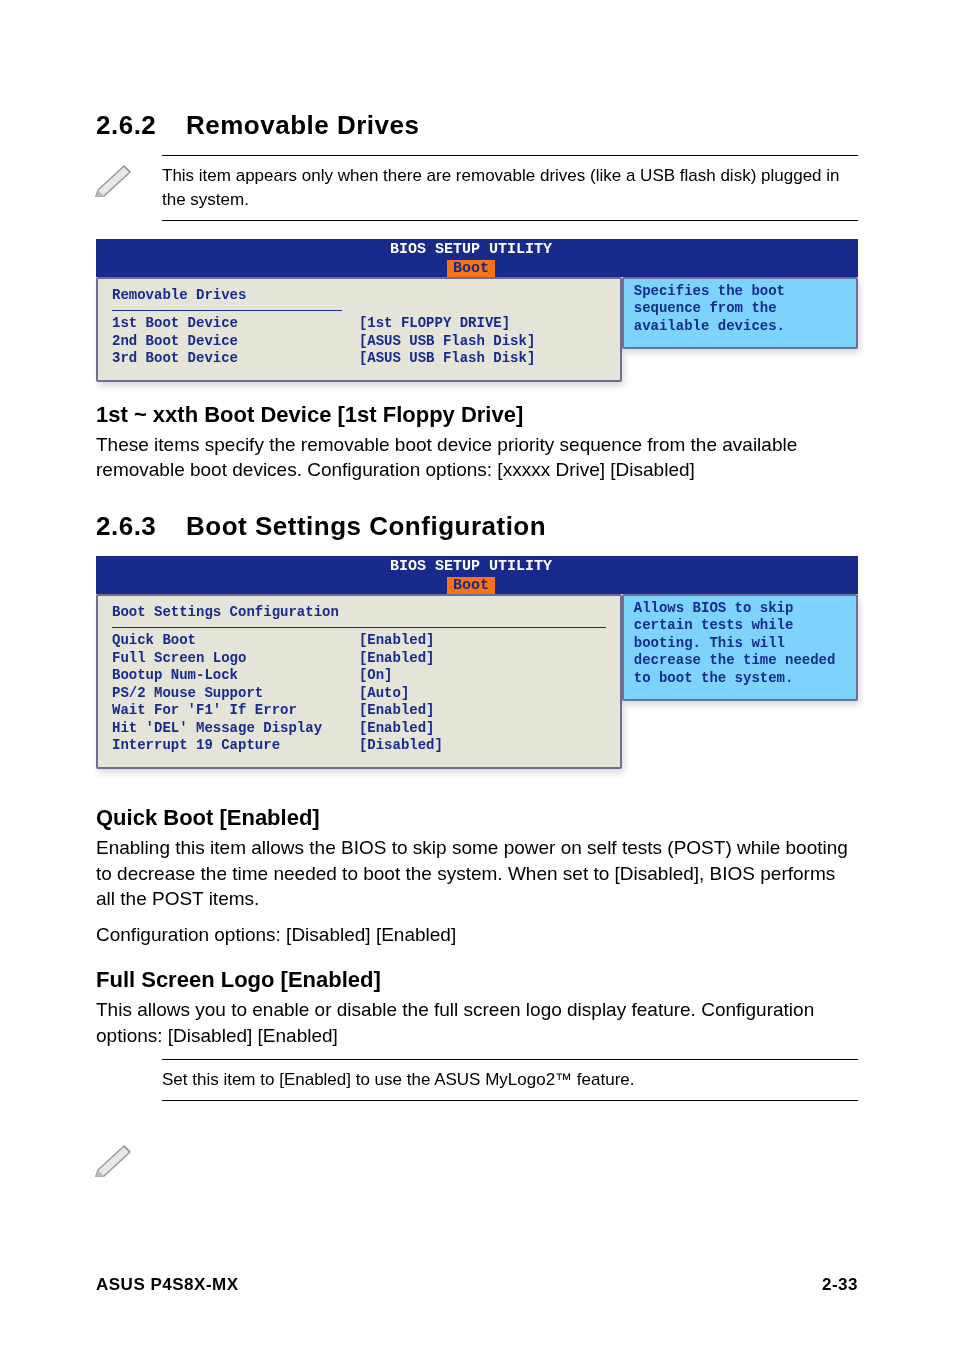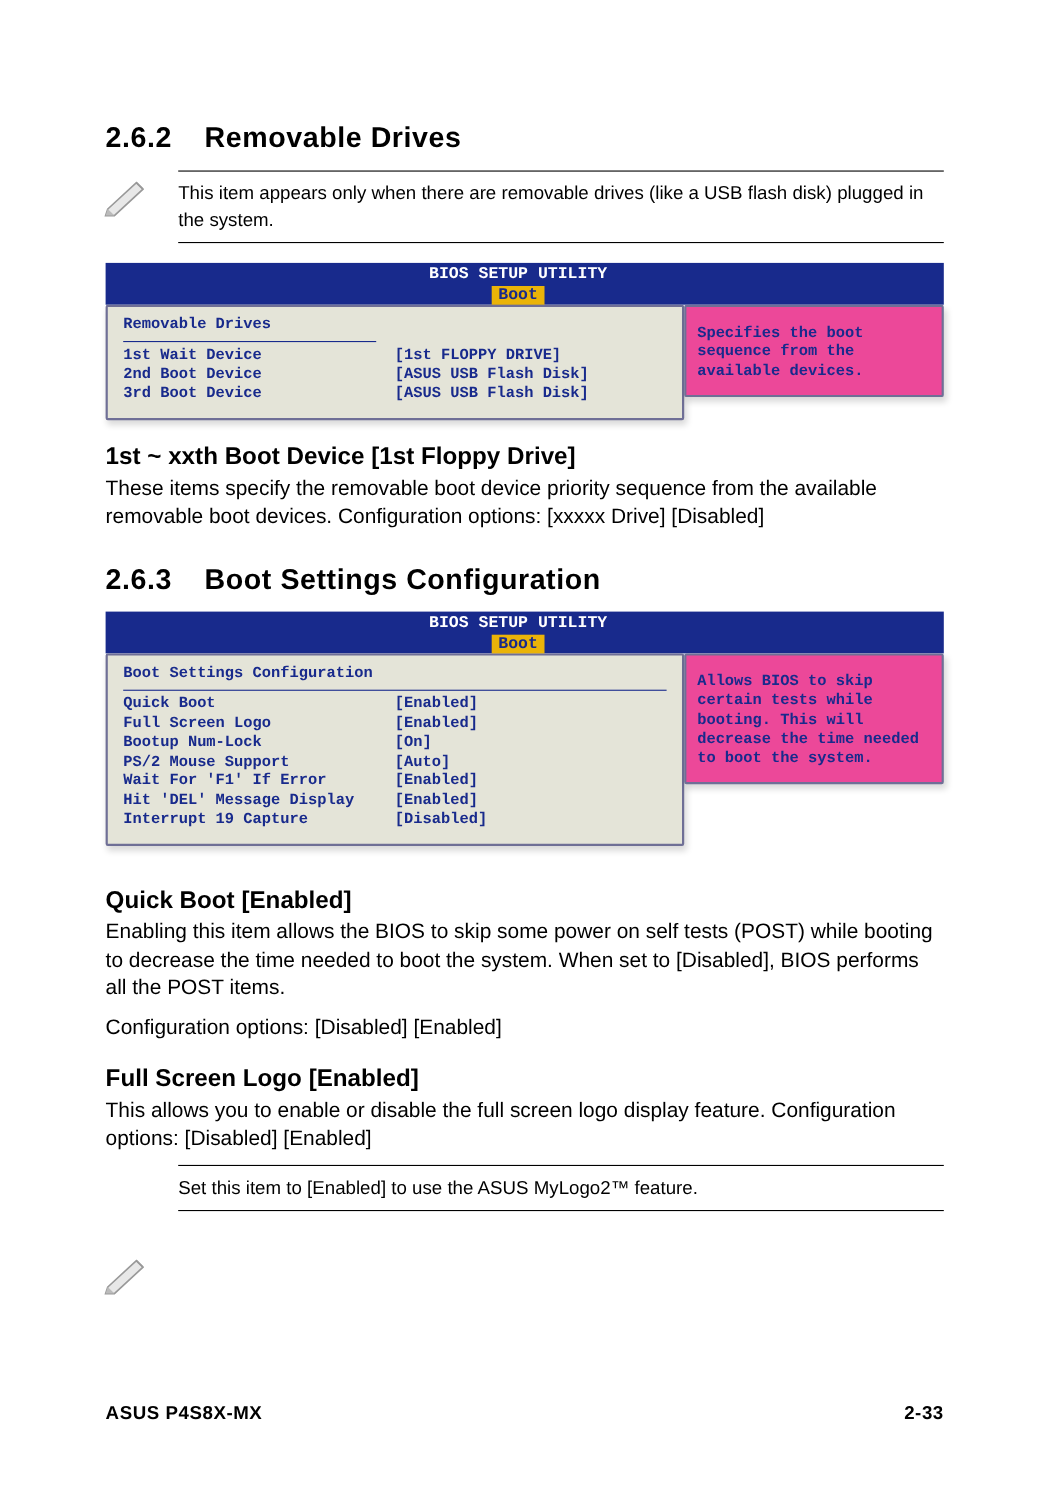--- a/index.html
+++ b/index.html
@@ -45,21 +45,21 @@
     background: #182a8c;
     color: #fff;
     text-align: center;
     font-family: "Courier New", monospace;
     font-size: 15px;
     font-weight: bold;
     padding: 2px 12px 0 0;
   }
   .bios-tab {
     display: inline-block;
-    background: #eab308;
+    background: #f97316;
     color: #182a8c;
     padding: 0 6px;
     margin-top: 2px;
     font-size: 15px;
   }
   .bios-body {
     font-family: "Courier New", monospace;
     font-size: 14px;
     font-weight: bold;
     line-height: 1.25;
@@ -67,24 +67,24 @@
   .bios-left { width: 69%; }
   .bios-right { width: 31%; }
   .bios-left-inner {
     background: #e4e4d8;
     color: #182a8c;
     border: 2px solid #6f6f96;
     padding: 8px 14px 12px 14px;
     border-radius: 2px;
   }
   .bios-right-inner {
-    background: #ec4899;
+    background: #7dd3fc;
     color: #182a8c;
     border: 2px solid #6f6f96;
-    padding: 16px 10px 12px 10px;
+    padding: 4px 10px 12px 10px;
     border-radius: 2px;
   }
   .bios-rows { display: table; width: 100%; }
   .bios-row { display: table-row; }
   .bios-row span { display: table-cell; white-space: nowrap; }
   .bios-row span:first-child { width: 50%; padding-right: 12px;}
   .bios-divider { border-top: 1px solid #182a8c; margin: 6px 0 4px 0; width: 230px; }
   .h-sub {
     font-family: "Trebuchet MS", Arial, sans-serif;
     font-size: 22px;
@@ -138,21 +138,21 @@
     <span class="bios-tab">Boot</span>
   </td>
       </tr>
   <tr class="bios-body">
     <td class="bios-left">
           <div class="bios-left-inner">
       <div>Removable Drives</div>
       <div class="bios-divider"></div>
       <div class="bios-rows">
         <div class="bios-row">
-                <span>1st Wait Device</span>
+                <span>1st Boot Device</span>
                 <span>[1st FLOPPY DRIVE]</span>
               </div>
         <div class="bios-row">
                 <span>2nd Boot Device</span>
                 <span>[ASUS USB Flash Disk]</span>
               </div>
         <div class="bios-row">
                 <span>3rd Boot Device</span>
                 <span>[ASUS USB Flash Disk]</span>
               </div>

